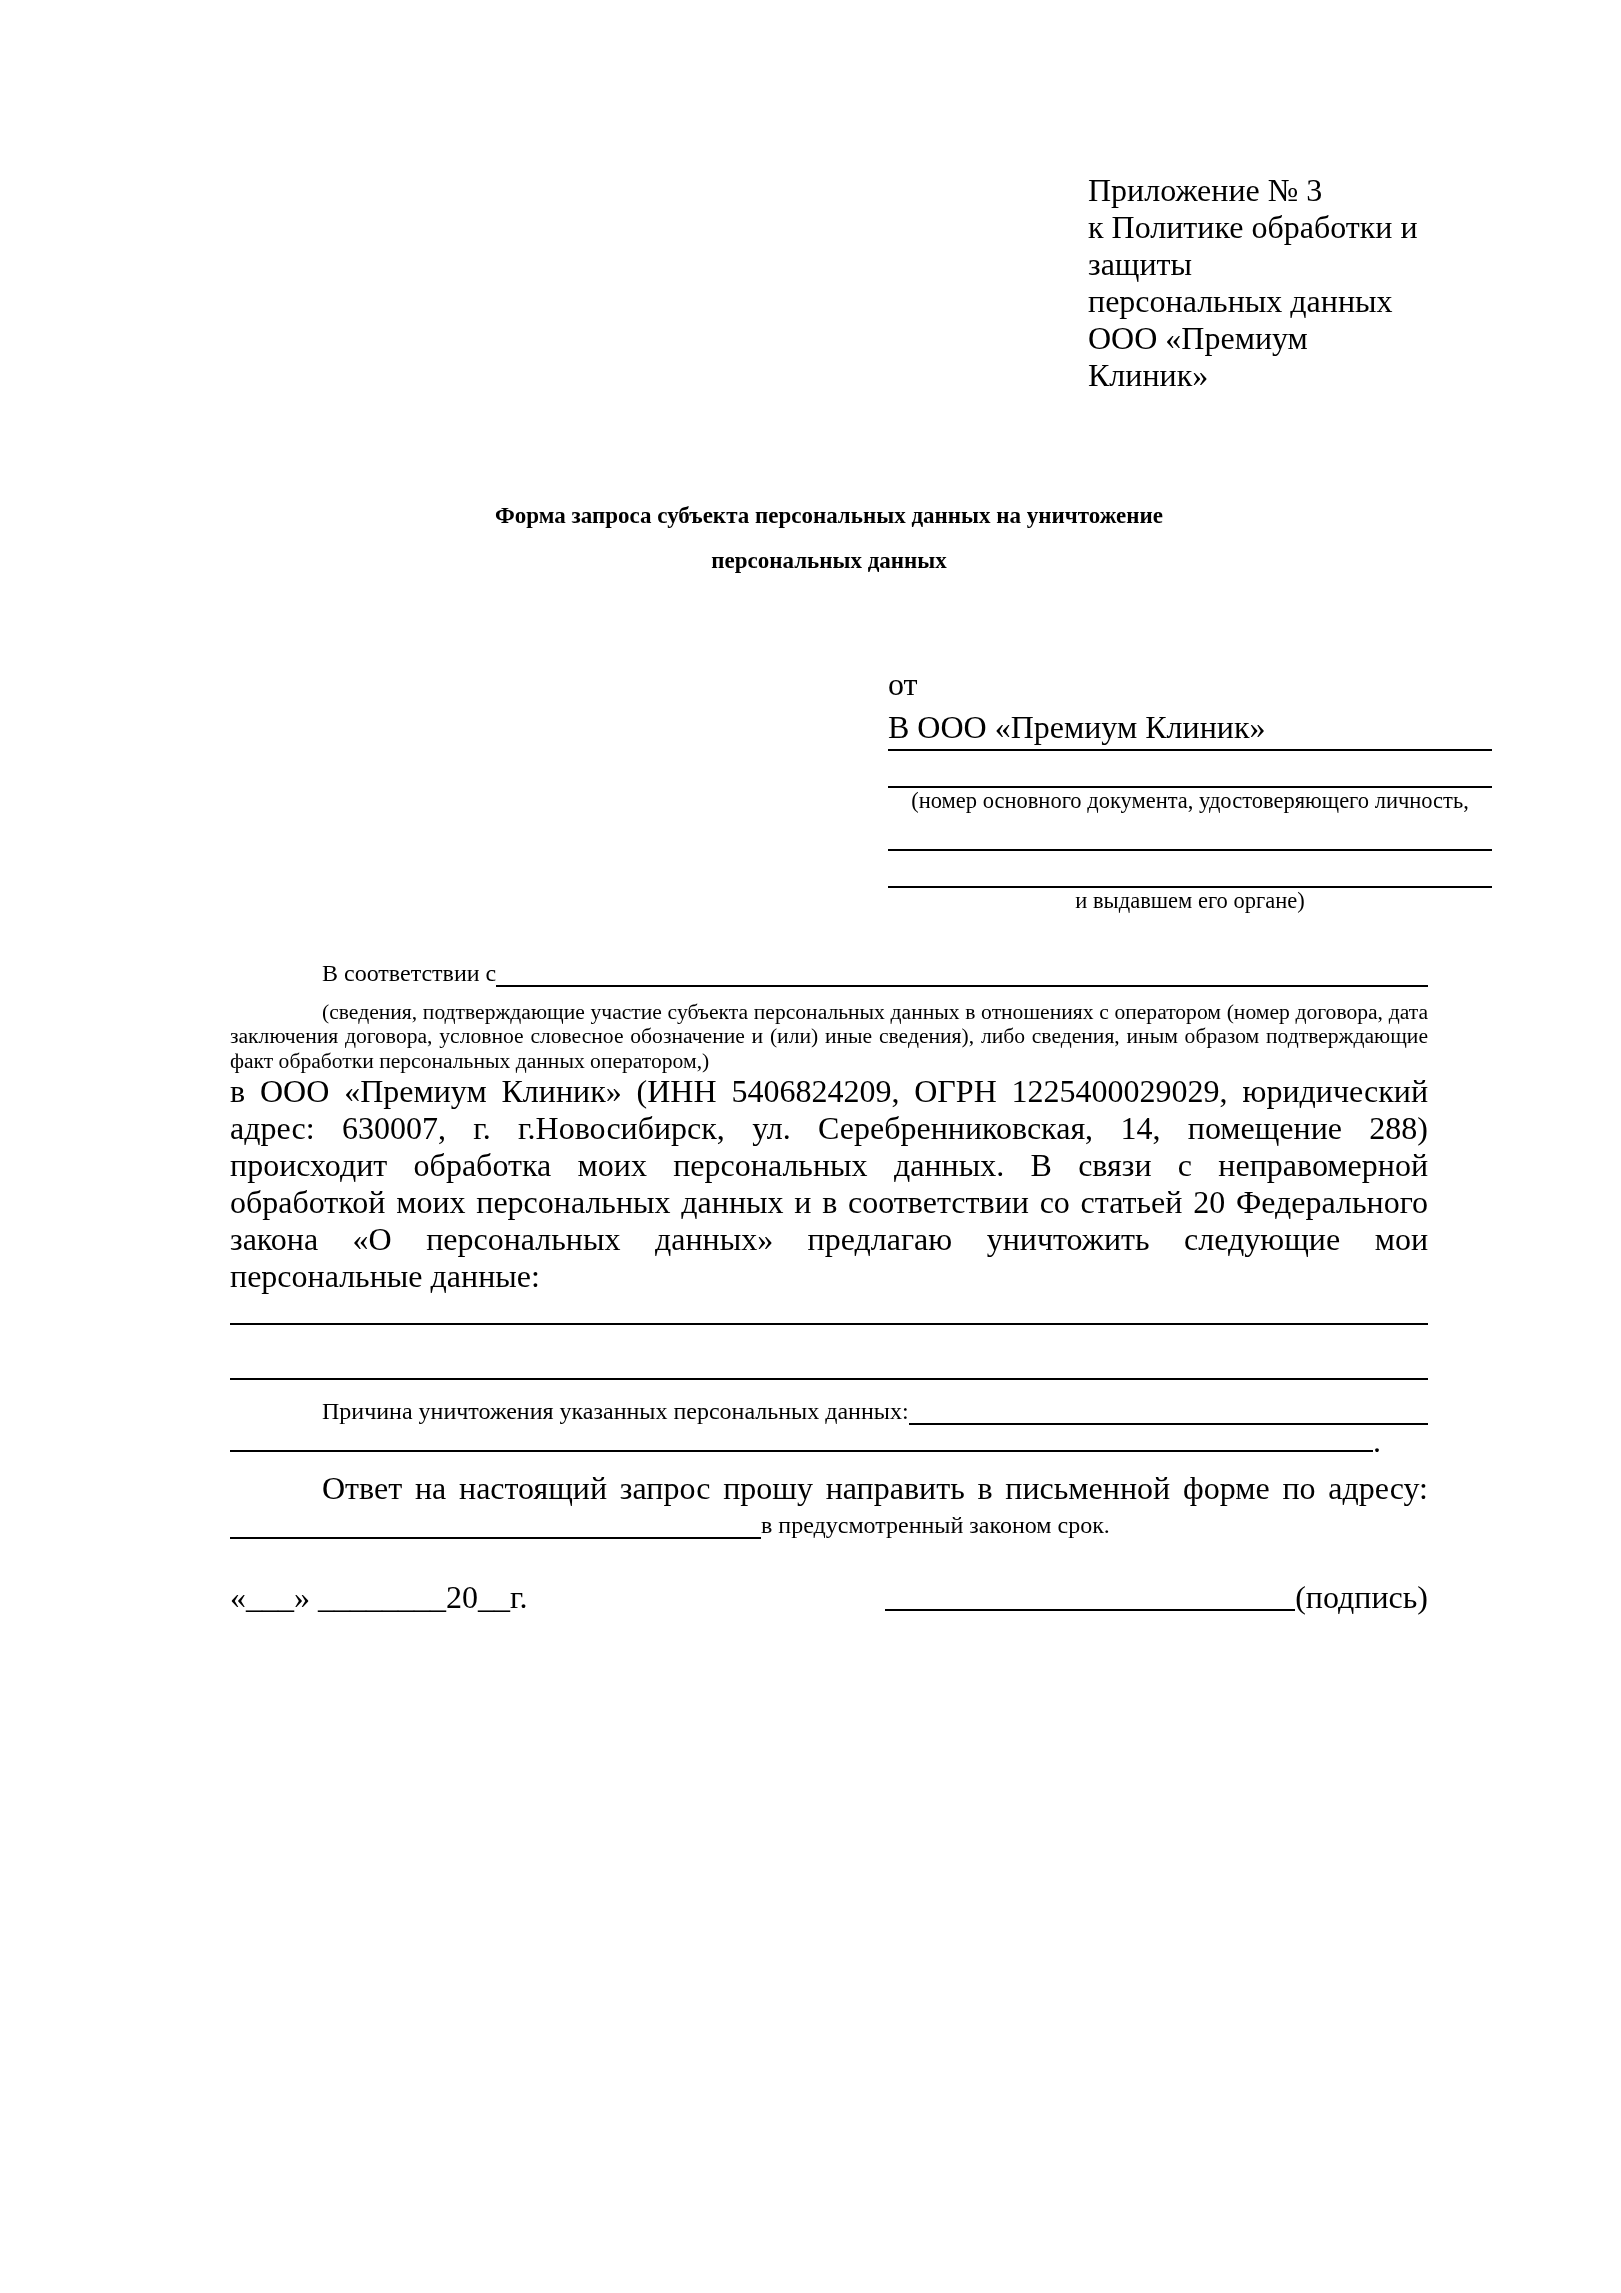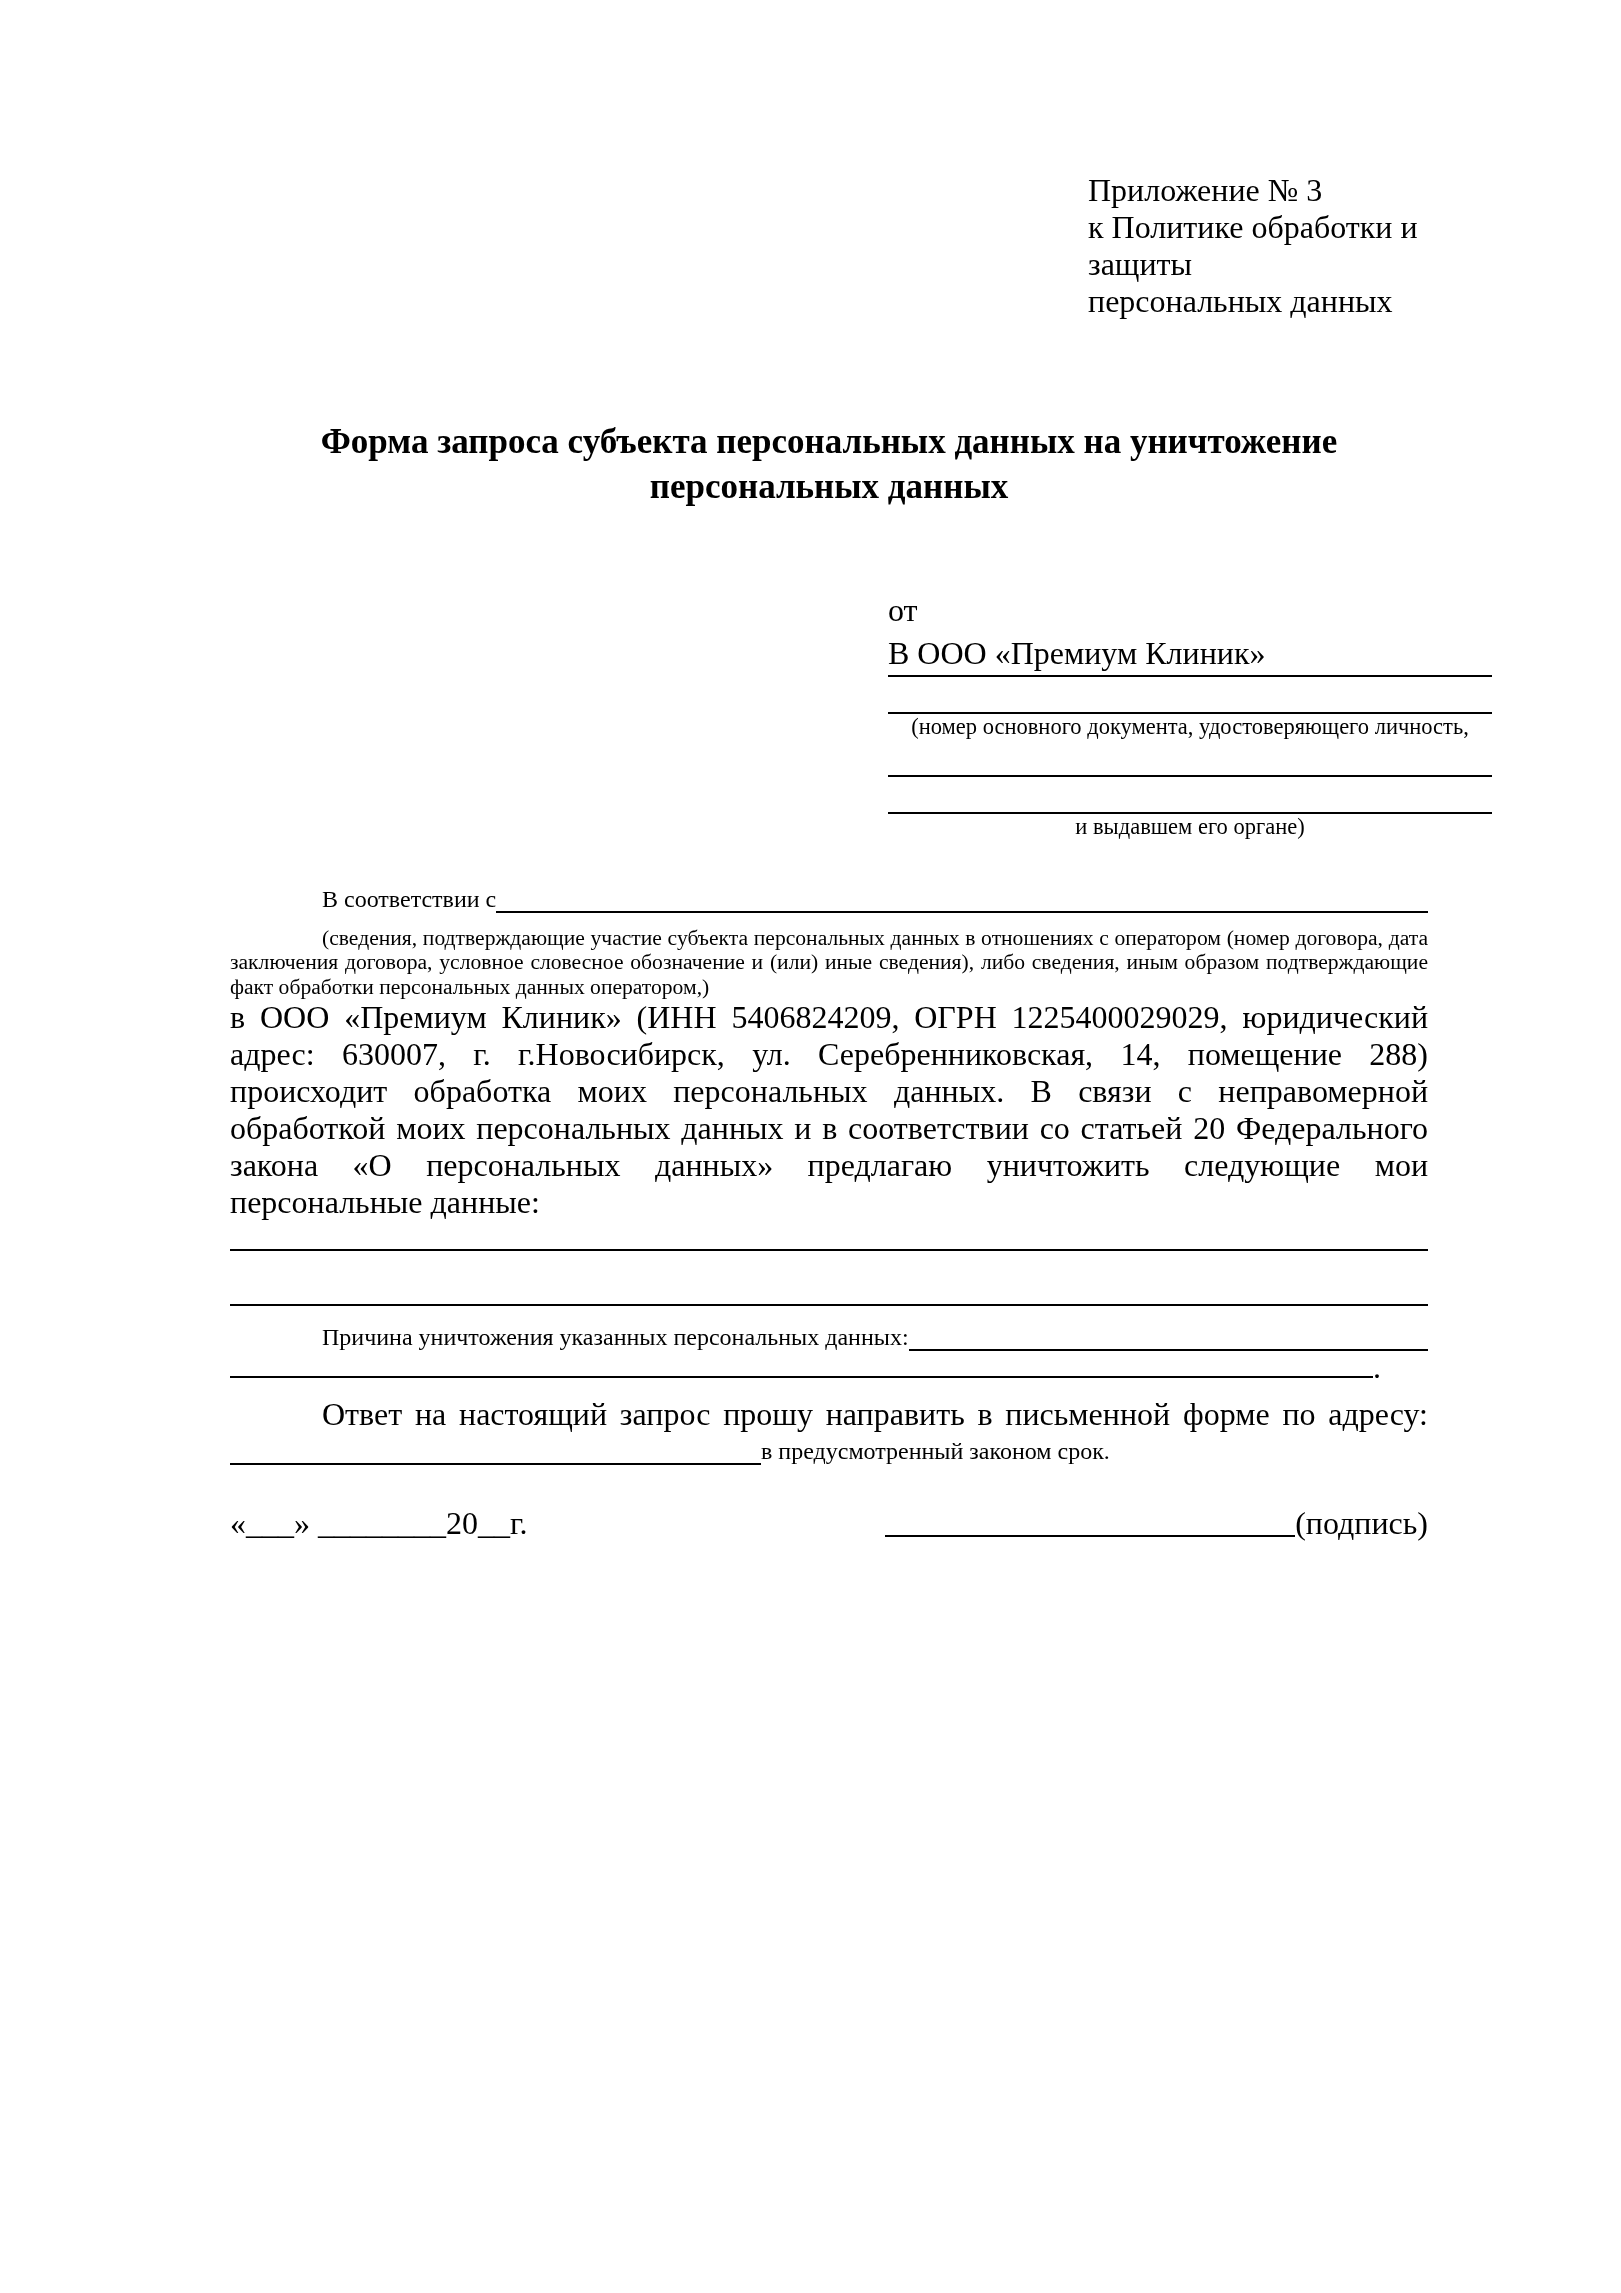--- a/index.html
+++ b/index.html
@@ -8,21 +8,21 @@
     font-family:"Liberation Serif","DejaVu Serif",serif;
     color:#000;
   }
   .page { position:relative; width:1557px; height:2294px; background:#fff; overflow:hidden;margin-top:10px; }
   .content { padding:162px 129px 0 230px; box-sizing:border-box; }
 
   
   .header-block { margin-left:858px; font-size:32px; line-height:37px; }
 
   
-  .title { margin-top:99px; text-align:center; font-weight:bold; font-size:35px; line-height:45px; }
+  .title { margin-top:99px; text-align:center; font-weight:bold; font-size:23px; line-height:45px; }
 
   
   .addressee { width:604px; margin-left:658px; margin-top:80px; font-size:32px; line-height:43px; }
   .u-line { border-bottom:2.9px solid #000; height:0; }
   .u-rest { margin-top:35px; }
   .field-caption { font-size:22.5px; line-height:25.5px; text-align:center; }
 
   
   .row { display:flex; align-items:flex-end; font-size:24px; line-height:37px; }
   .indent-spacer { width:92px; flex:0 0 auto; }
@@ -46,20 +46,21 @@
 </head>
 <body>
 
 <div class="page">
   <div class="content">
 
     <div class="header-block">
       <div>Приложение № 3</div>
       <div>к Политике обработки и защиты</div>
       <div>персональных данных</div>
+      <div>ООО «Премиум Клиник»</div>
     </div>
 
     <div class="title">
       <div>Форма запроса субъекта персональных данных на уничтожение</div>
       <div>персональных данных</div>
     </div>
 
     <div class="addressee">
       <div>от</div>
       <div>В ООО «Премиум Клиник»</div>

